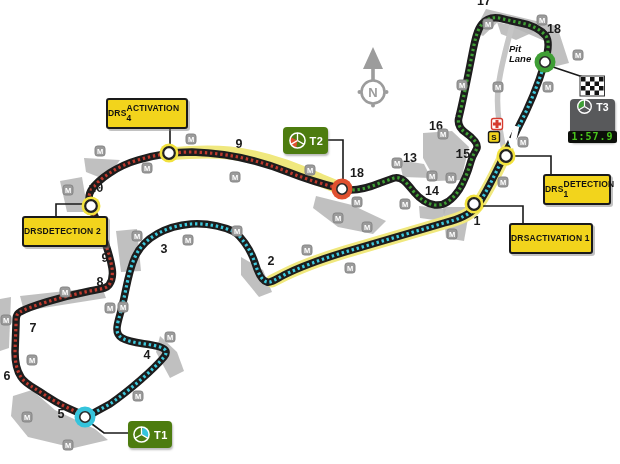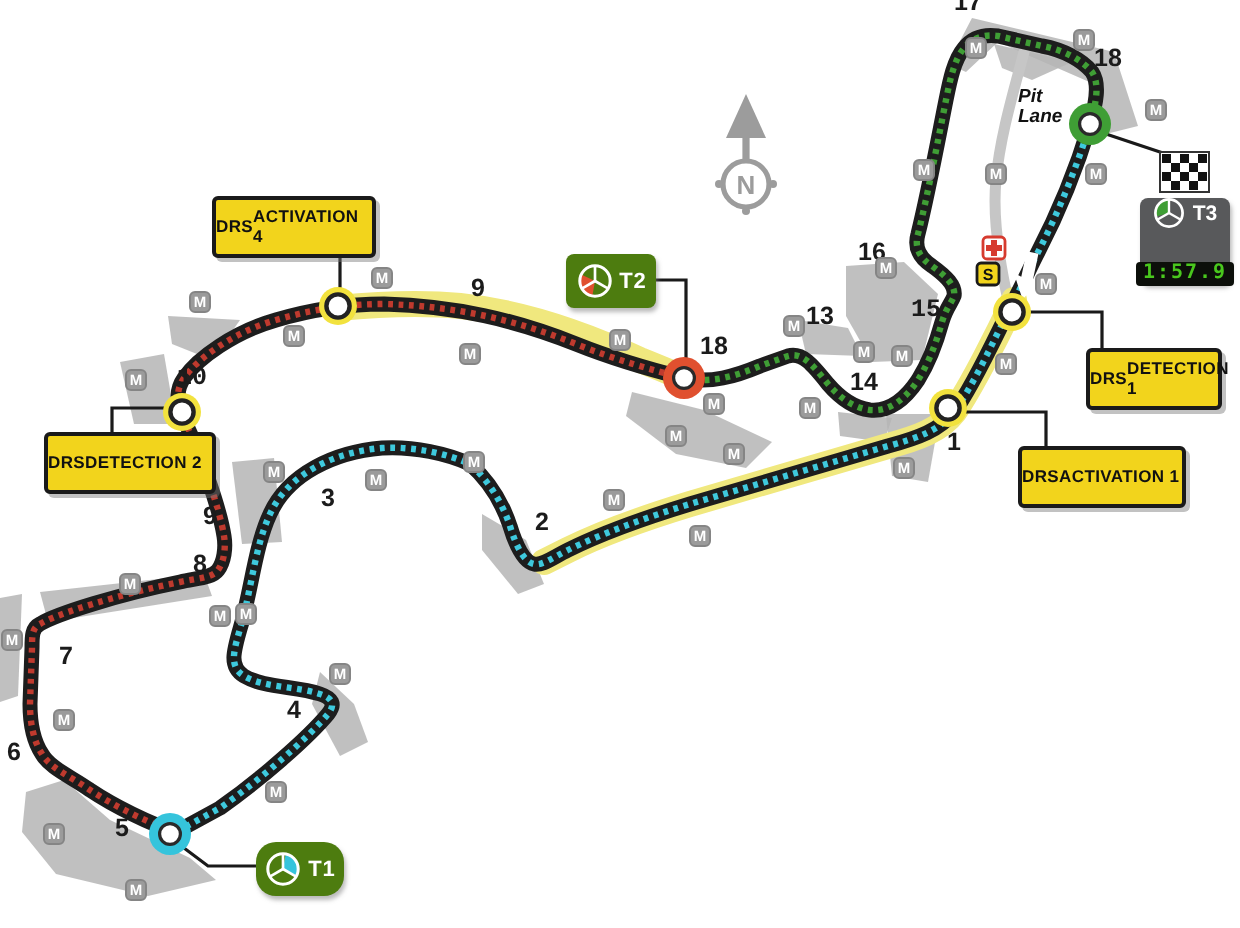--- a/index.html
+++ b/index.html
@@ -189,21 +189,21 @@
       <span class="l2">DETECTION 2</span>
     </div>
     <div class="drs-box" style="left: 543px; top: 174px; width: 64px; height: 27px;">
       <span class="l1">DRS</span>
       <span class="l2">DETECTION 1</span>
     </div>
     <div class="drs-box" style="left: 509px; top: 223px; width: 80px; height: 27px;">
       <span class="l1">DRS</span>
       <span class="l2">ACTIVATION 1</span>
     </div>
-    <div class="tbox" style="left: 128px; top: 421px; width: 44px; height: 27px; border-radius: 10px;">
+    <div class="tbox" style="left: 128px; top: 421px; width: 44px; height: 27px;">
       <svg width="19" height="19" viewBox="0 0 20 20">
         <path d="M 10 10 L 11.389185421335444 2.121537975902336 A 8 8 0 0 1 17.2504622962932 13.380946093925596 Z" fill="#35c4dc"></path>
         <circle cx="10" cy="10" r="8" fill="none" stroke="#fff" stroke-width="1.6"></circle>
         <line x1="10" y1="10" x2="10" y2="2" stroke="#fff" stroke-width="1.4"></line>
         <line x1="10" y1="10" x2="16.92820323027551" y2="14" stroke="#fff" stroke-width="1.4"></line>
         <line x1="10" y1="10" x2="3.0717967697244903" y2="14" stroke="#fff" stroke-width="1.4"></line>
       </svg>
       <span class="tlabel">T1</span>
     </div>
     <div class="tbox" style="left: 283px; top: 127px; width: 45px; height: 27px;">

